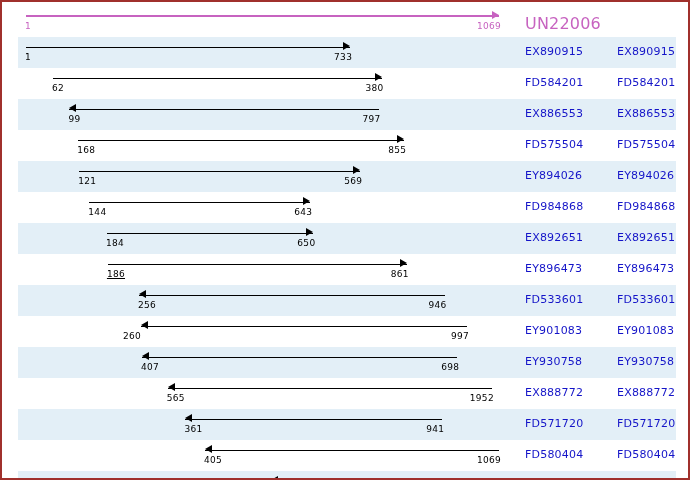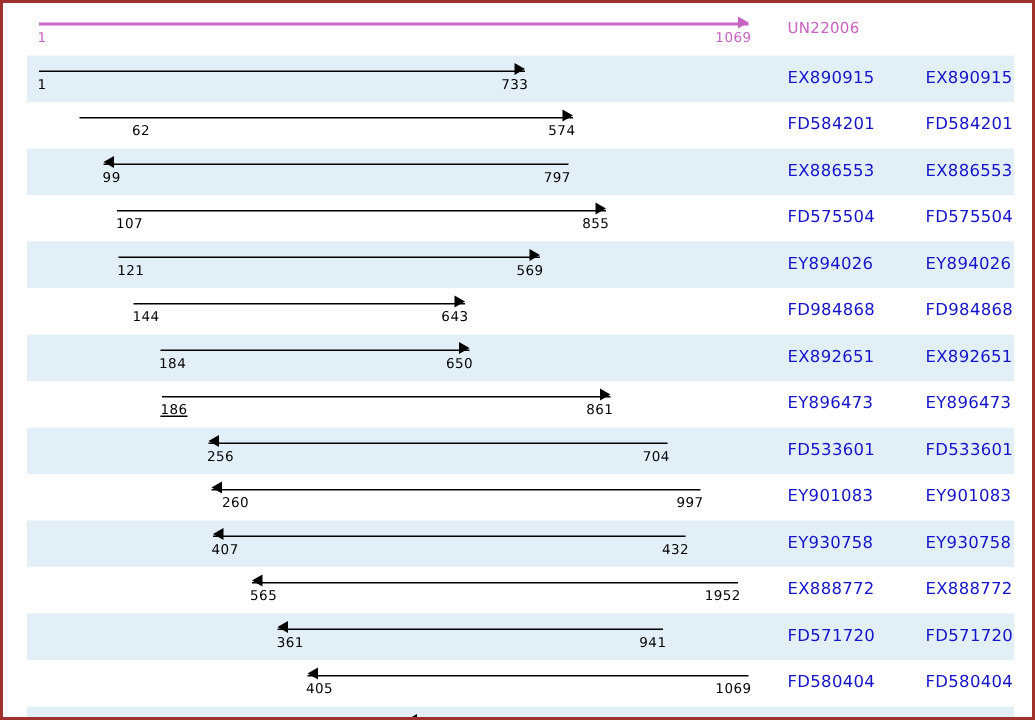--- a/index.html
+++ b/index.html
@@ -91,21 +91,21 @@
     color: #1414c8;
     white-space: nowrap;
     letter-spacing: 0.2px;
   }
   .hit-label.col1 { left: 523px; }
   .hit-label.col2 { left: 615px; }
   .ref-label {
     position: absolute;
     top: 8px;
     left: 523px;
-    font-size: 10px;
+    font-size: 16px;
     font-family: "DejaVu Sans", sans-serif;
     color: #c763c0;
     white-space: nowrap;
     letter-spacing: 0.2px;
   }
 </style>
 </head>
 <body>
 
 <div id="viewer">
@@ -131,37 +131,37 @@
         <div class="align-line" style="left: 24px; width: 324.191px;"></div>
         <div class="arrowhead right" style="left: 341.191px;"></div>
         <div class="coord start" style="left: 24px;">1</div>
         <div class="coord end" style="left: 350.191px;">733</div>
         <div class="hit-label col1">EX890915</div>
         <div class="hit-label col2">EX890915</div>
       </div>
       <div class="track" style="top: 66px;">
         <div class="align-line" style="left: 51.0159px; width: 328.62px;"></div>
         <div class="arrowhead right" style="left: 372.636px;"></div>
-        <div class="coord start" style="left: 51.0159px; margin-left: 36px;">62</div>
-        <div class="coord end" style="left: 381.636px;">574</div>
+        <div class="coord start" style="left: 51.0159px;">62</div>
+        <div class="coord end" style="left: 381.636px;">380</div>
         <div class="hit-label col1">FD584201</div>
         <div class="hit-label col2">FD584201</div>
       </div>
       <div class="track" style="top: 97px;">
         <div class="align-line" style="left: 67.4026px; width: 309.133px;"></div>
         <div class="arrowhead left" style="left: 67.4026px;"></div>
         <div class="coord start" style="left: 67.4026px;">99</div>
         <div class="coord end" style="left: 378.536px;">797</div>
         <div class="hit-label col1">EX886553</div>
         <div class="hit-label col2">EX886553</div>
       </div>
       <div class="track" style="top: 128px;">
         <div class="align-line" style="left: 76.2603px; width: 325.963px;"></div>
         <div class="arrowhead right" style="left: 395.223px;"></div>
-        <div class="coord start" style="left: 76.2603px;">107</div>
+        <div class="coord start" style="left: 76.2603px;">168</div>
         <div class="coord end" style="left: 404.223px;">855</div>
         <div class="hit-label col1">FD575504</div>
         <div class="hit-label col2">FD575504</div>
       </div>
       <div class="track" style="top: 159px;">
         <div class="align-line" style="left: 77.1461px; width: 281.231px;"></div>
         <div class="arrowhead right" style="left: 351.377px;"></div>
         <div class="coord start" style="left: 77.1461px;">121</div>
         <div class="coord end" style="left: 360.377px;">569</div>
         <div class="hit-label col1">EY894026</div>
@@ -188,37 +188,37 @@
         <div class="arrowhead right" style="left: 397.88px;"></div>
         <div class="coord start" style="left: 105.934px; text-decoration: underline;">186</div>
         <div class="coord end" style="left: 406.88px;">861</div>
         <div class="hit-label col1">EY896473</div>
         <div class="hit-label col2">EY896473</div>
       </div>
       <div class="track" style="top: 283px;">
         <div class="align-line" style="left: 136.935px; width: 305.59px;"></div>
         <div class="arrowhead left" style="left: 136.935px;"></div>
         <div class="coord start" style="left: 136.935px;">256</div>
-        <div class="coord end" style="left: 444.525px;">704</div>
+        <div class="coord end" style="left: 444.525px;">946</div>
         <div class="hit-label col1">FD533601</div>
         <div class="hit-label col2">FD533601</div>
       </div>
       <div class="track" style="top: 314px;">
         <div class="align-line" style="left: 138.707px; width: 326.405px;"></div>
         <div class="arrowhead left" style="left: 138.707px;"></div>
-        <div class="coord start" style="left: 147px;">260</div>
+        <div class="coord start" style="left: 122px;">260</div>
         <div class="coord end" style="left: 467.112px;">997</div>
         <div class="hit-label col1">EY901083</div>
         <div class="hit-label col2">EY901083</div>
       </div>
       <div class="track" style="top: 345px;">
         <div class="align-line" style="left: 140.036px; width: 315.333px;"></div>
         <div class="arrowhead left" style="left: 140.036px;"></div>
         <div class="coord start" style="left: 140.036px;">407</div>
-        <div class="coord end" style="left: 457.369px;">432</div>
+        <div class="coord end" style="left: 457.369px;">698</div>
         <div class="hit-label col1">EY930758</div>
         <div class="hit-label col2">EY930758</div>
       </div>
       <div class="track" style="top: 376px;">
         <div class="align-line" style="left: 165.723px; width: 324.191px;"></div>
         <div class="arrowhead left" style="left: 165.723px;"></div>
         <div class="coord start" style="left: 165.723px;">565</div>
         <div class="coord end" style="left: 491.914px;">1952</div>
         <div class="hit-label col1">EX888772</div>
         <div class="hit-label col2">EX888772</div>

